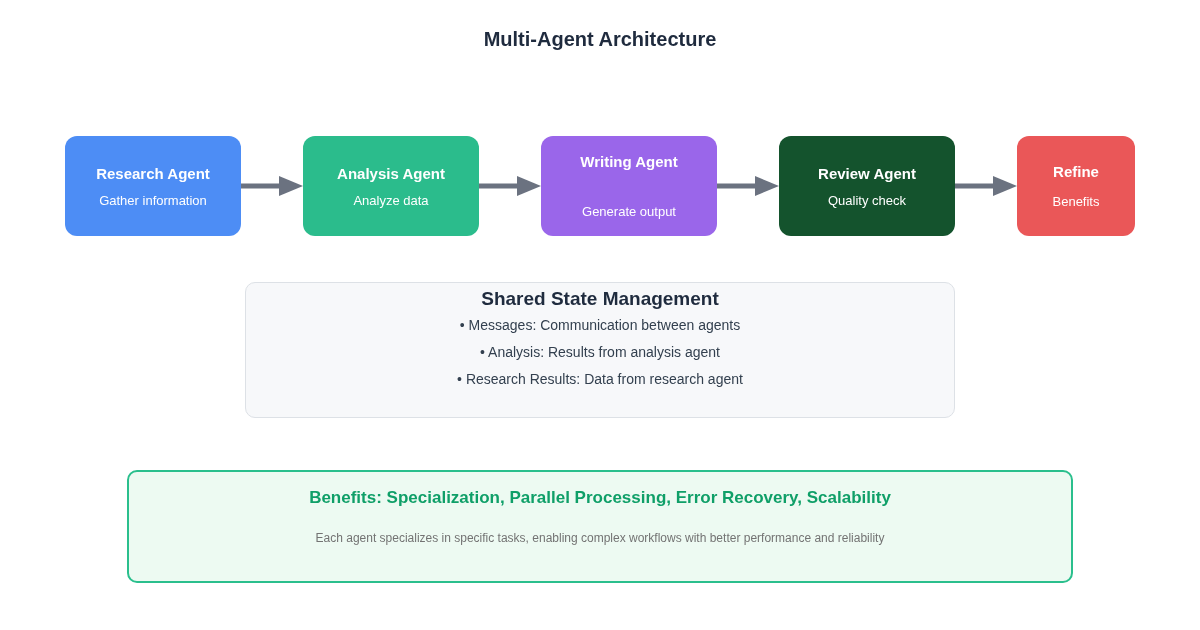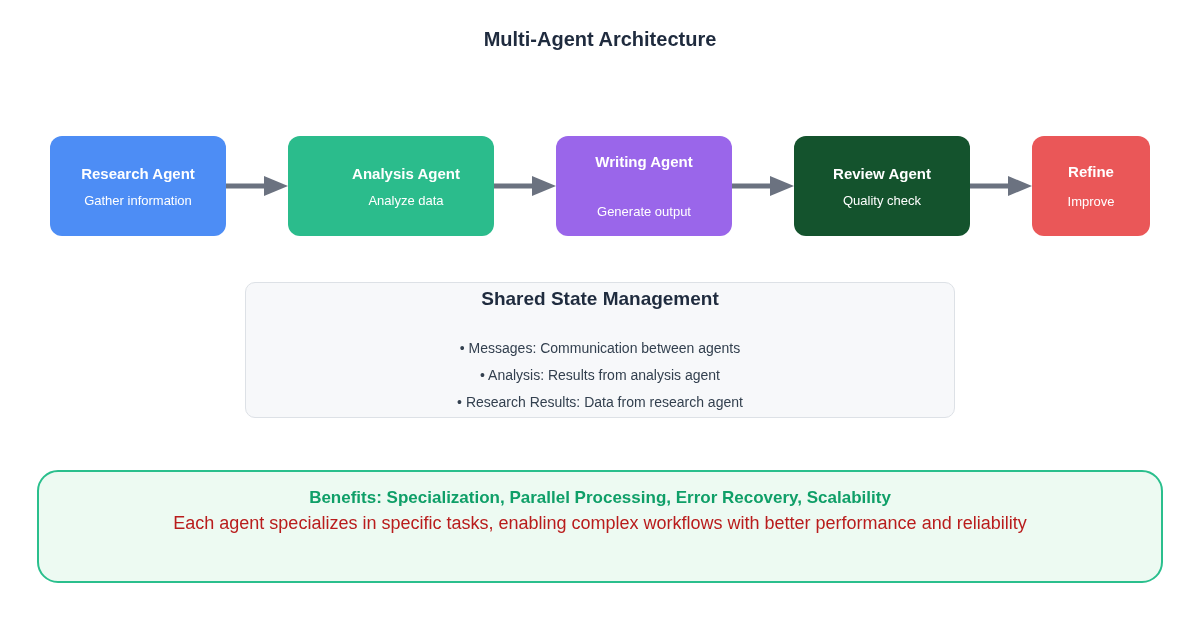--- a/index.html
+++ b/index.html
@@ -80,46 +80,46 @@
     border-radius: 10px;
     padding-top: 4px;
   }
   .shared-title {
     font-size: 19px;
     font-weight: bold;
     color: #1f2b3e;
     line-height: 24px;
   }
   .shared-items {
-    margin-top: 24px;
+    margin-top: 1px;
   }
   .shared-item {
     font-size: 14px;
     color: #33404f;
     line-height: 27px;
   }
   .benefits-panel {
     top: 470px;
-    width: 1126px;
+    width: 946px;
     height: 113px;
     background: #edfaf2;
     border: 2px solid #2abf8d;
-    border-radius: 21px;
+    border-radius: 10px;
     padding-top: 15px;
   }
   .benefits-heading {
     font-size: 17px;
     font-weight: bold;
     color: #0f9f68;
     line-height: 22px;
   }
   .benefits-text {
-    margin-top: 0;
-    font-size: 18px;
-    color: #b91c1c;
+    margin-top: 15px;
+    font-size: 12px;
+    color: #737373;
     line-height: 28px;
   }
 </style>
 </head>
 <body>
 
 <div class="page">
 
   <div class="main-title">Multi-Agent Architecture</div>
 
@@ -128,21 +128,21 @@
     <div class="agent-box" style="background-color: rgb(77, 141, 245);">
       <div class="agent-title">Research Agent</div>
       <div class="agent-subtitle">Gather information</div>
     </div>
 
     <svg class="arrow" viewBox="0 0 62 26" style="color: rgb(107, 114, 128);">
       <line x1="0" y1="13" x2="42" y2="13" stroke="currentColor" stroke-width="5"></line>
       <polygon points="38,3 62,13 38,23" fill="currentColor"></polygon>
     </svg>
 
-    <div class="agent-box" style="background-color: rgb(43, 188, 140); padding-left: 30px;">
+    <div class="agent-box" style="background-color: rgb(43, 188, 140);">
       <div class="agent-title">Analysis Agent</div>
       <div class="agent-subtitle">Analyze data</div>
     </div>
 
     <svg class="arrow" viewBox="0 0 62 26" style="color: rgb(107, 114, 128);">
       <line x1="0" y1="13" x2="42" y2="13" stroke="currentColor" stroke-width="5"></line>
       <polygon points="38,3 62,13 38,23" fill="currentColor"></polygon>
     </svg>
 
     <div class="agent-box" style="background-color: rgb(154, 102, 234); gap: 36px;">
@@ -160,21 +160,21 @@
       <div class="agent-subtitle">Quality check</div>
     </div>
 
     <svg class="arrow" viewBox="0 0 62 26" style="color: rgb(107, 114, 128);">
       <line x1="0" y1="13" x2="42" y2="13" stroke="currentColor" stroke-width="5"></line>
       <polygon points="38,3 62,13 38,23" fill="currentColor"></polygon>
     </svg>
 
     <div class="agent-box narrow" style="background-color: rgb(234, 87, 88); gap: 16px;">
       <div class="agent-title">Refine</div>
-      <div class="agent-subtitle">Improve</div>
+      <div class="agent-subtitle">Benefits</div>
     </div>
 
   </div>
 
   <div class="panel shared-panel">
     <div class="shared-title">Shared State Management</div>
     <div class="shared-items">
       <div class="shared-item">• Messages: Communication between agents</div>
       <div class="shared-item">• Analysis: Results from analysis agent</div>
       <div class="shared-item">• Research Results: Data from research agent</div>

